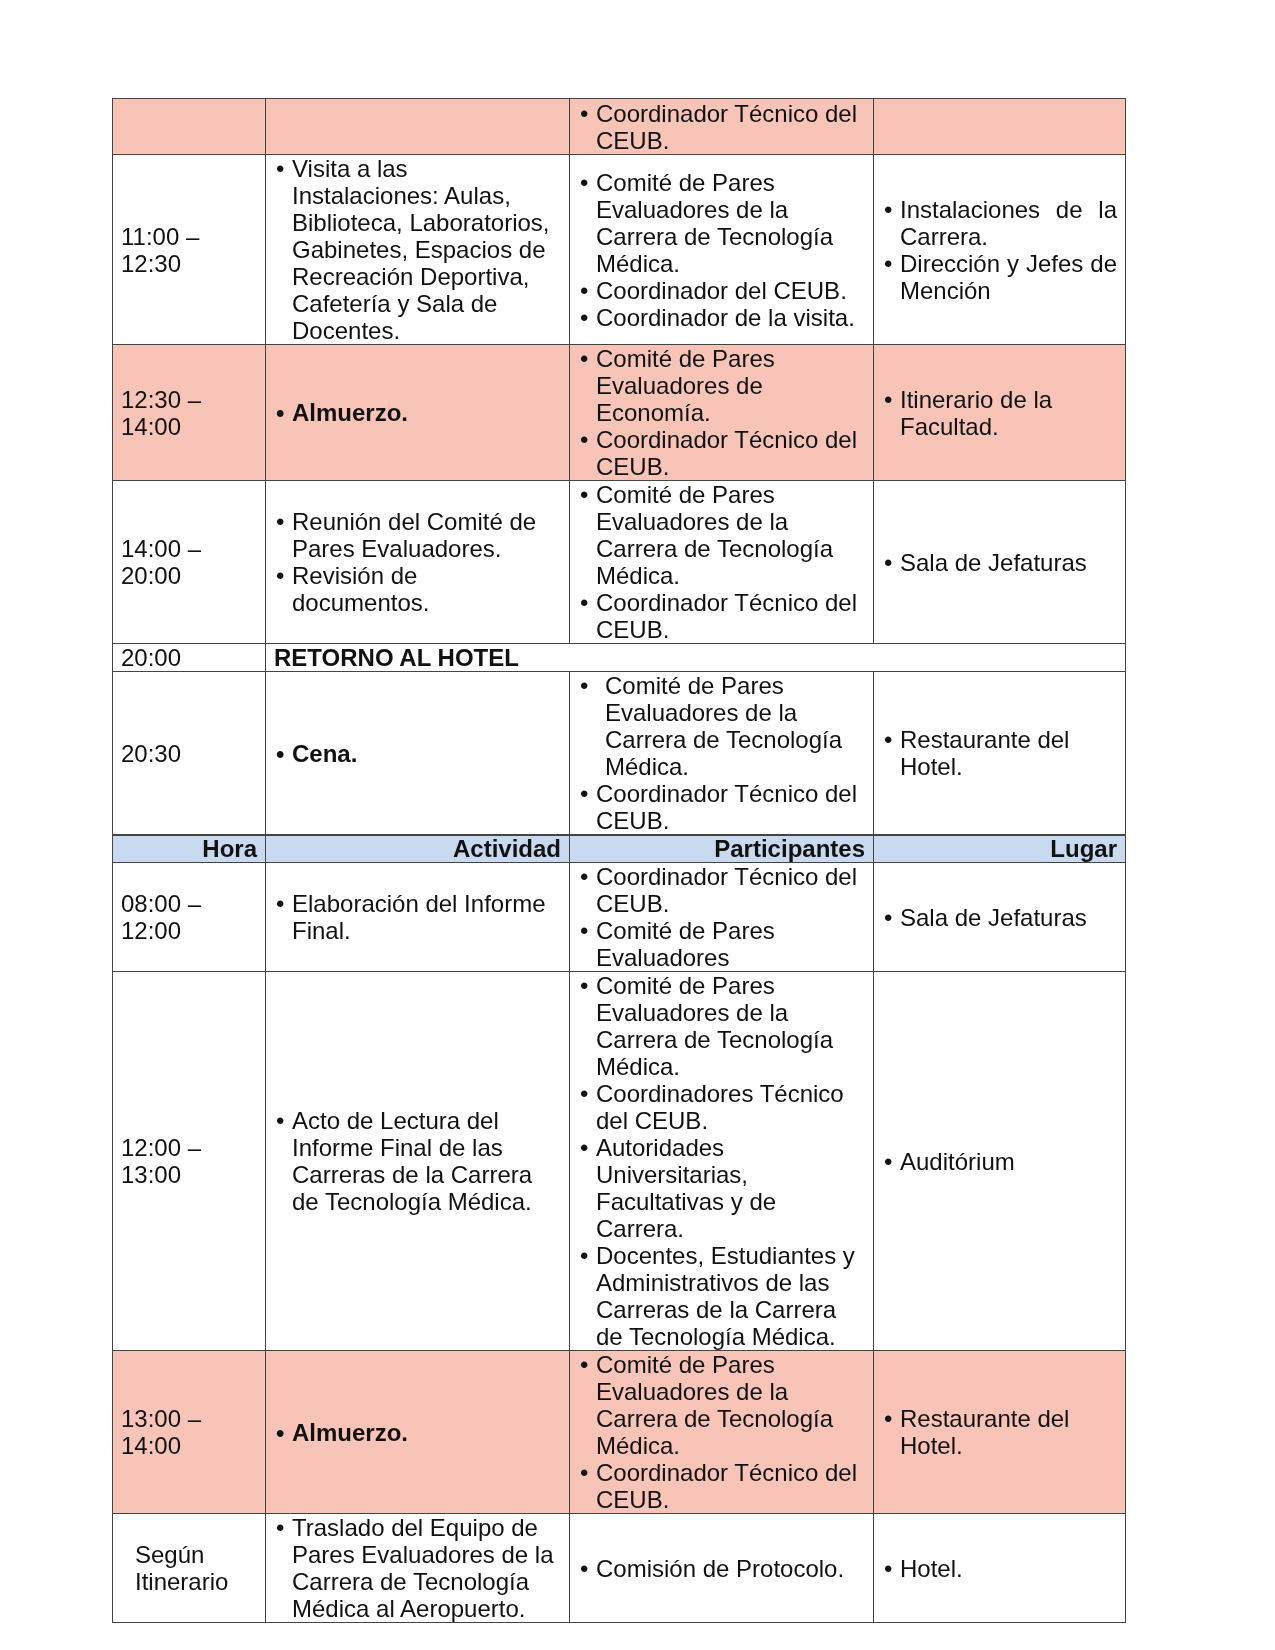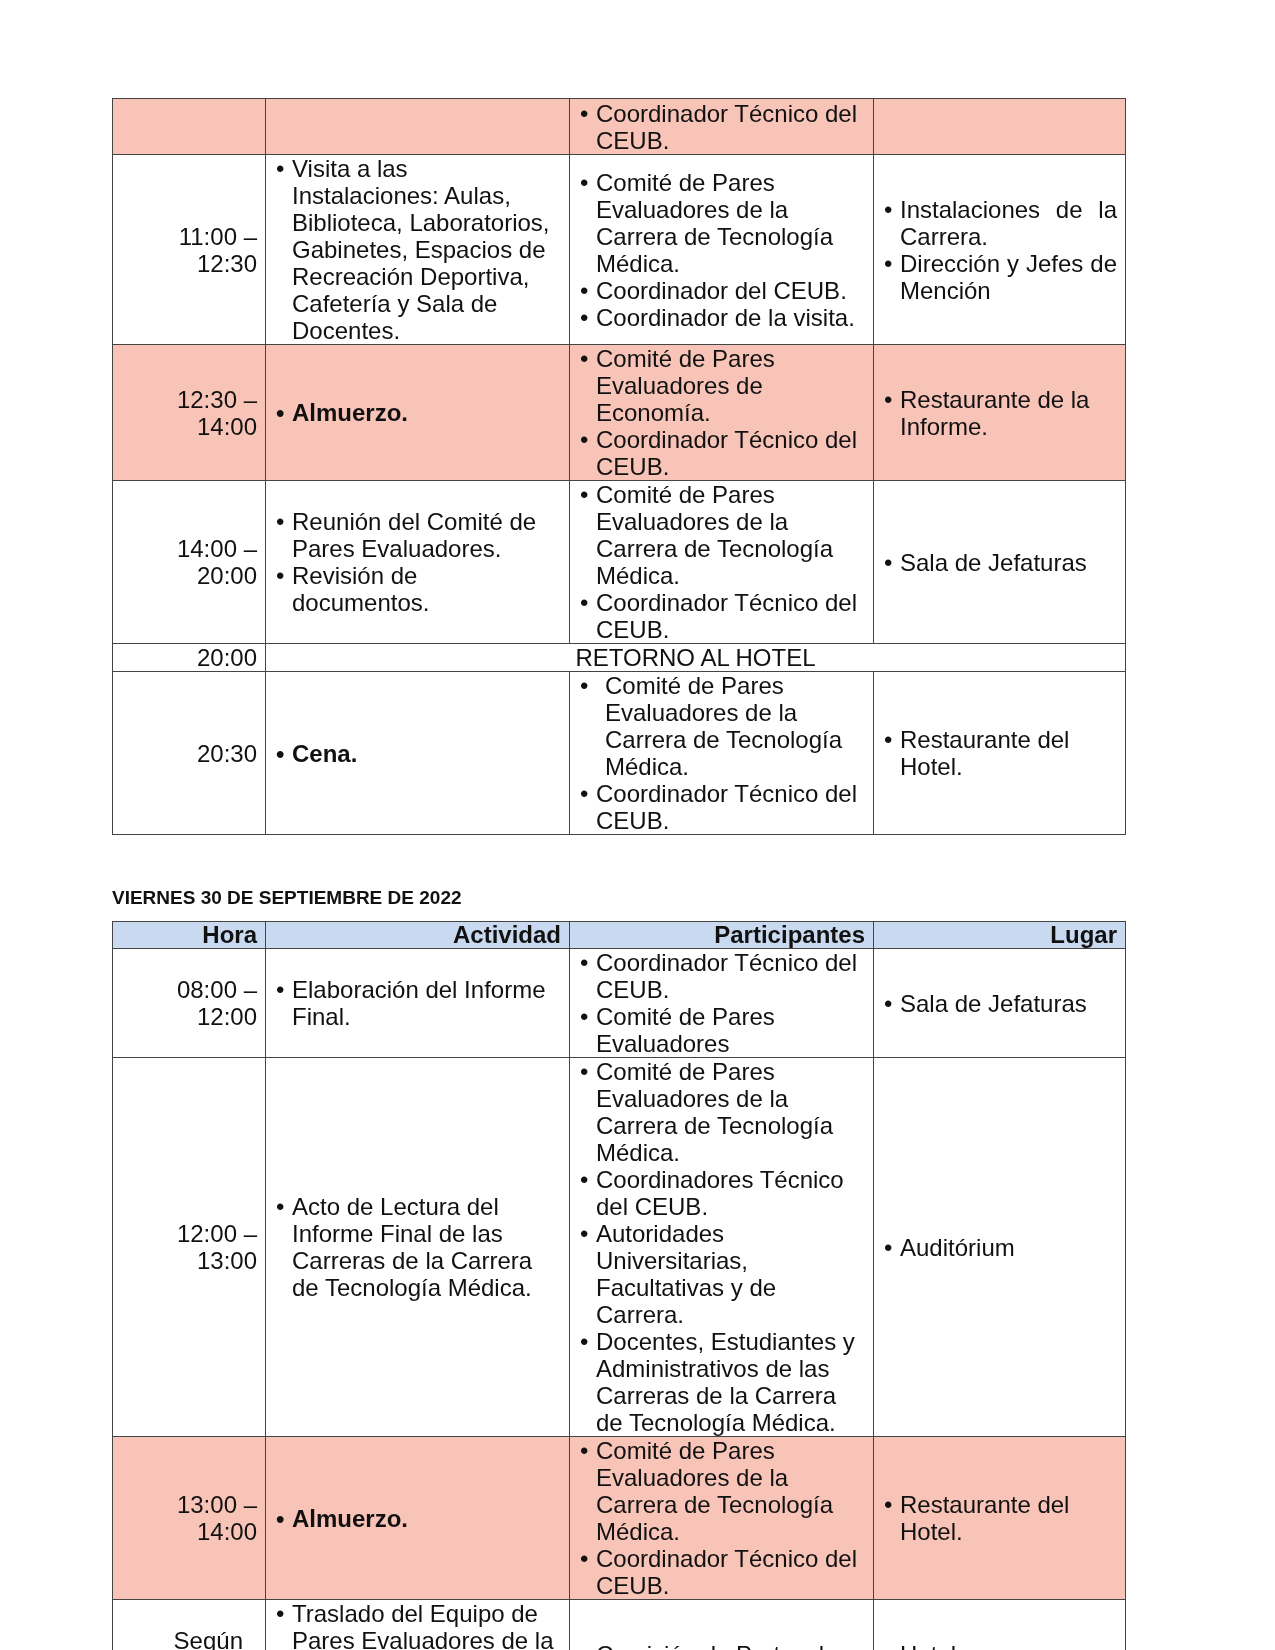--- a/index.html
+++ b/index.html
@@ -10,29 +10,29 @@
     .page { position: absolute; left: 112px; top: 98px; width: 1013px; }
     table.sched {
       width: 1013px; border-collapse: collapse; table-layout: fixed;
       font-family: "Liberation Sans", sans-serif; font-size: 24px; line-height: 27px;
     }
     table.sched td, table.sched th { border: 1.5px solid #444; vertical-align: middle; padding: 0 8px; }
     col.c-hora { width: 153px; }
     col.c-act { width: 304px; }
     col.c-part { width: 304px; }
     col.c-lugar { width: 252px; }
-    td.hora { text-align: right; }
+    td.hora { text-align: left; }
     tr.pink td { background: #f8c4b8; }
     th { background: #c9daf0; font-weight: bold; text-align: right; height: 26px; line-height: 26px; }
     ul.bl { list-style: none; margin: 0; padding: 0; }
     ul.bl li { position: relative; padding-left: 18px; }
     ul.bl li::before { content: "\2022"; position: absolute; left: 2px; top: 0; }
     ul.bl.justify li { text-align: justify; }
     .bold { font-weight: bold; }
-    td.span-center { text-align: center; font-weight: normal; }
+    td.span-center { text-align: left; font-weight: bold; }
     .day-title { font-weight: bold; font-size: 19px; margin: 52px 0 12px 0; }
   </style>
 </head>
 <body>
 
 <div class="page">
 
   <table class="sched">
     <colgroup>
         <col class="c-hora">
@@ -80,21 +80,21 @@
             </ul>
         </td>
         <td>
           <ul class="bl">
             <li>Comité de Pares Evaluadores de Economía.</li>
             <li>Coordinador Técnico del CEUB.</li>
           </ul>
         </td>
         <td>
           <ul class="bl">
-              <li>Restaurante de la Informe.</li>
+              <li>Itinerario de la Facultad.</li>
             </ul>
         </td>
       </tr>
       <tr style="height:136px">
         <td class="hora">14:00 – 20:00</td>
         <td>
           <ul class="bl">
             <li>Reunión del Comité de Pares Evaluadores.</li>
             <li>Revisión de documentos.</li>
           </ul>
@@ -130,21 +130,20 @@
         </td>
         <td>
           <ul class="bl">
               <li>Restaurante del Hotel.</li>
             </ul>
         </td>
       </tr>
     </tbody>
   </table>
 
-  <div class="day-title">VIERNES 30 DE SEPTIEMBRE DE 2022</div>
 
   <table class="sched">
     <colgroup>
         <col class="c-hora">
         <col class="c-act">
         <col class="c-part">
         <col class="c-lugar">
       </colgroup>
     <thead>
       <tr>

